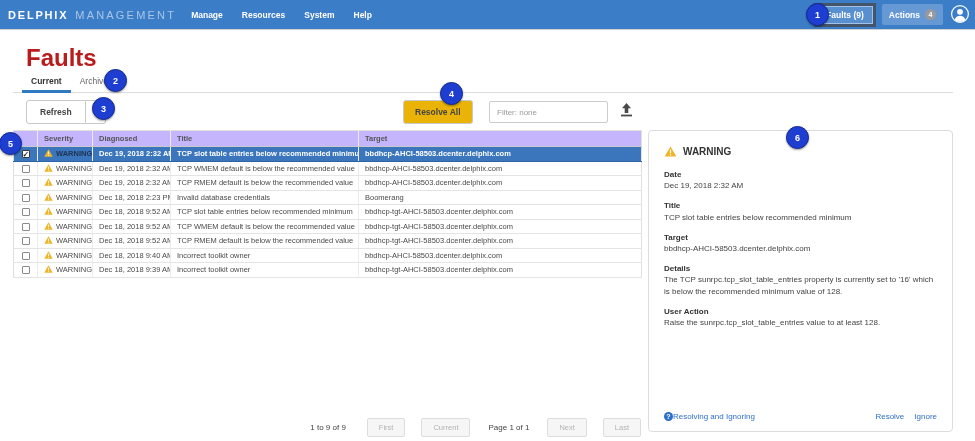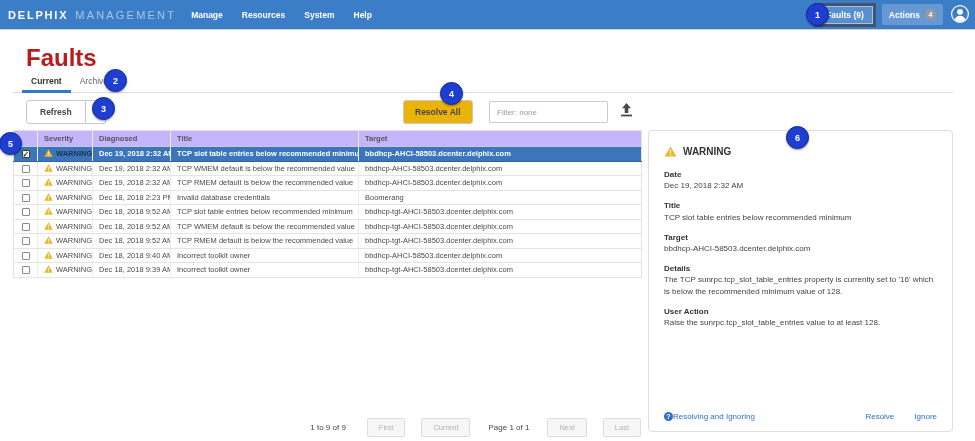--- a/index.html
+++ b/index.html
@@ -81,21 +81,21 @@
                   border:1px solid #ddd; border-radius:4px; padding:15px 15px 34px; }
   .panel-heading { display:flex; align-items:center; gap:6px; font-size:10px; font-weight:bold; color:#333;
                    margin-bottom:12px; }
   .panel-section { margin-bottom:9px; font-size:8px; color:#444; line-height:1.4; }
   .panel-label { font-weight:bold; color:#333; }
   .panel-footer { position:absolute; left:15px; right:15px; bottom:10px; display:flex;
                   justify-content:space-between; align-items:center; font-size:8px; }
   .help-link { color:#2e6fc9; display:flex; align-items:center; text-decoration:none; cursor:pointer; }
   .help-icon { background:#2e6fc9; color:#fff; width:9px; height:9px; border-radius:50%; font-size:7px;
                font-weight:bold; display:flex; align-items:center; justify-content:center; }
-  .panel-actions { display:flex; gap:20px; }
+  .panel-actions { display:flex; gap:10px; }
   .panel-actions span { color:#2e6fc9; cursor:pointer; }
 
   
   .annotation { position:absolute; width:23px; height:23px; border-radius:50%; background:#1e3ed2;
                 border:1px solid #122a8e; color:#fff; font-size:9px; font-weight:bold; display:flex;
                 align-items:center; justify-content:center; z-index:60; box-shadow:0 1px 2px rgba(0,0,0,.35); }
 </style>
 </head>
 <body>
 

